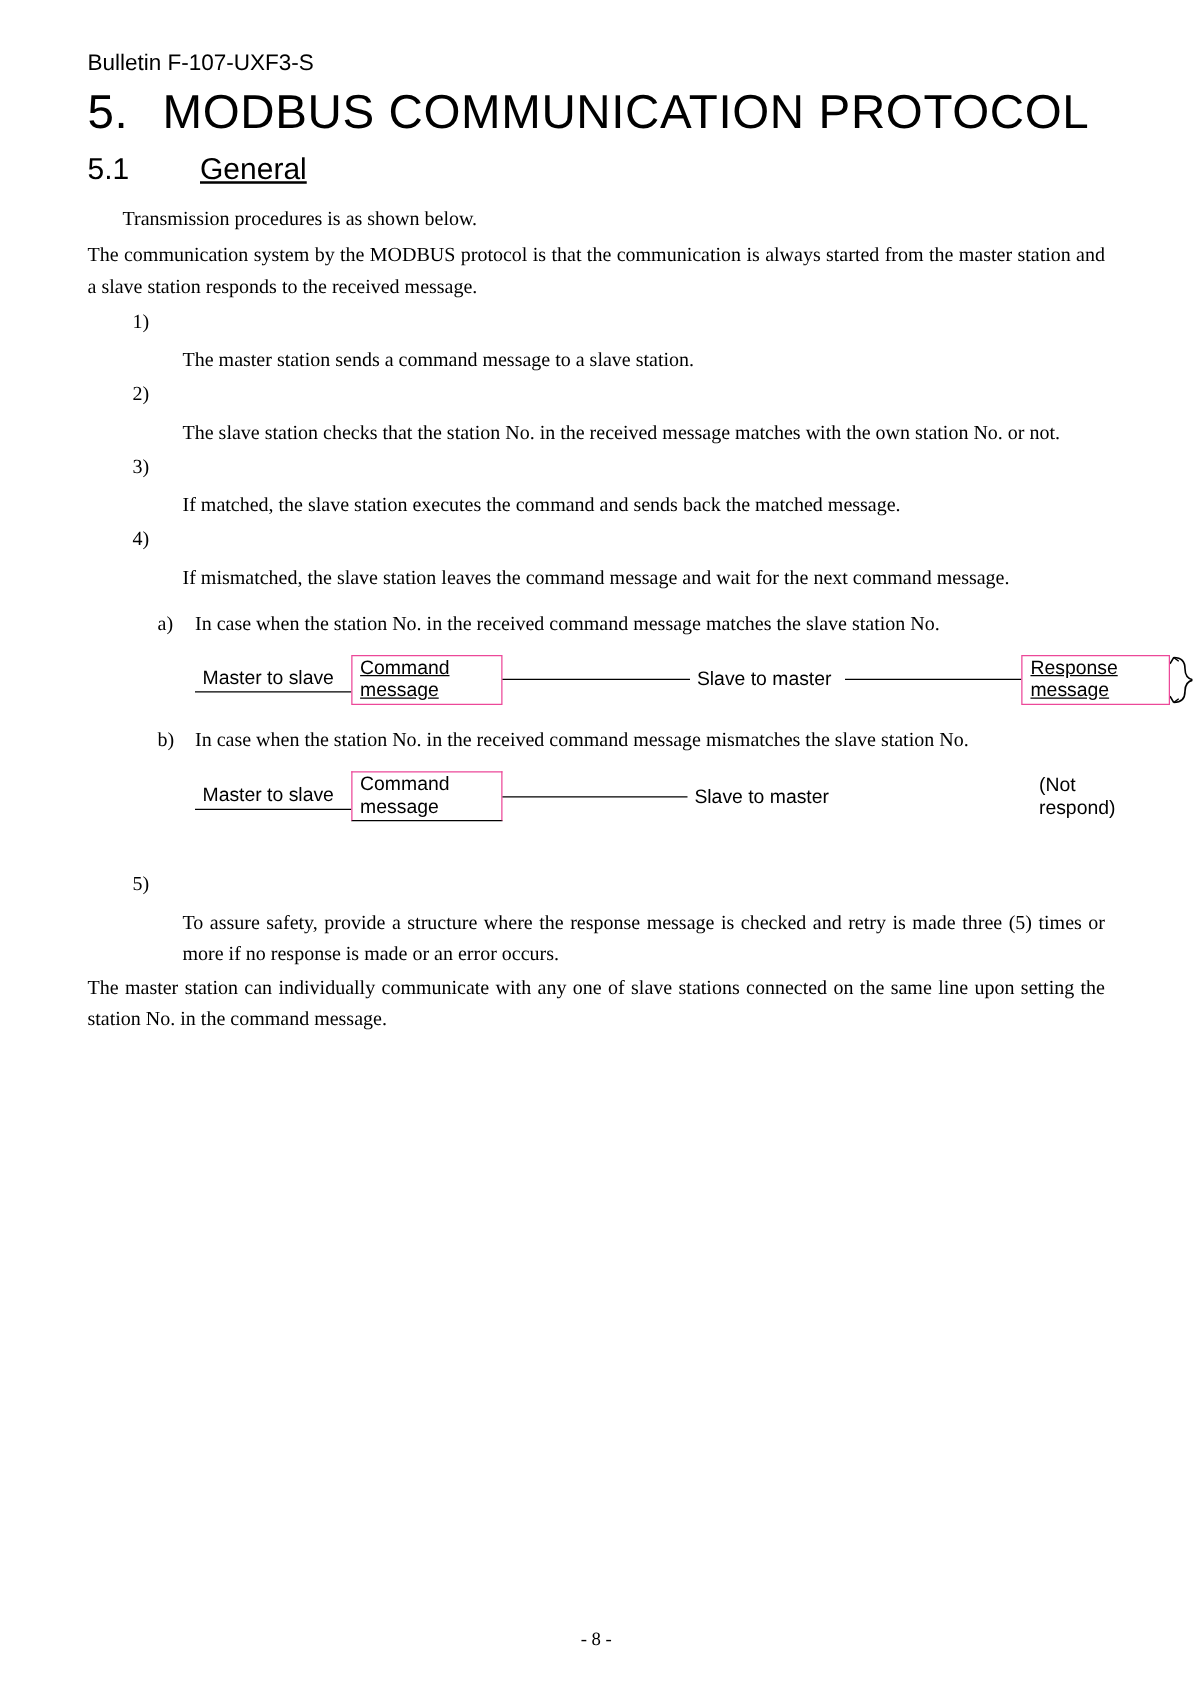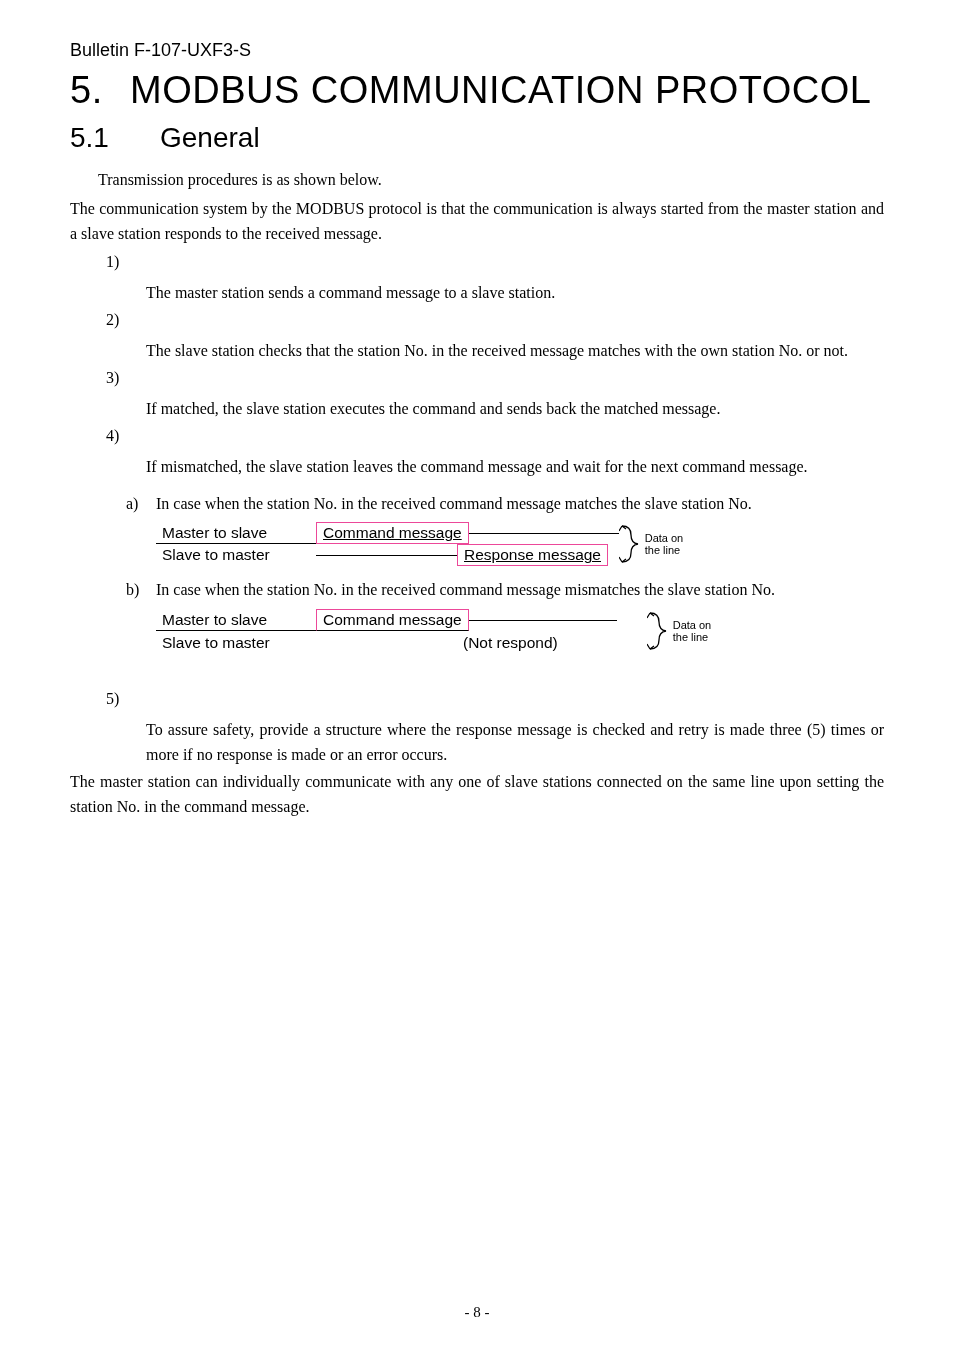--- a/index.html
+++ b/index.html
@@ -28,23 +28,24 @@
     font-size: 38px;
     margin: 4px 0 10px 0;
     font-weight: normal;
     letter-spacing: 0.5px;
   }
   .h1 .num {
     display: inline-block;
     width: 60px;
   }
   .h2 {
-    font-size: 28px;
+    font-size: 24px;
     margin: 6px 0 14px 0;
     font-weight: normal;
+    text-decoration: underline;
   }
   .h2 .num {
     display: inline-block;
     width: 90px;
   }
   .body-text {
     font-size: 16px;
     line-height: 1.55;
     text-align: justify;
     margin: 0 0 4px 0;
@@ -114,21 +115,20 @@
     font-size: 11px;
     line-height: 1.15;
     margin-left: 4px;
   }
   .dia-wrapper {
     display: flex;
     align-items: center;
   }
   .dia-left-block {
     display: flex;
-    flex-direction: column;
   }
   .dia-plain {
     font-size: 15.5px;
     padding: 1px 6px;
   }
   .pagenum {
     position: absolute;
     bottom: 30px;
     left: 0;
     right: 0;

